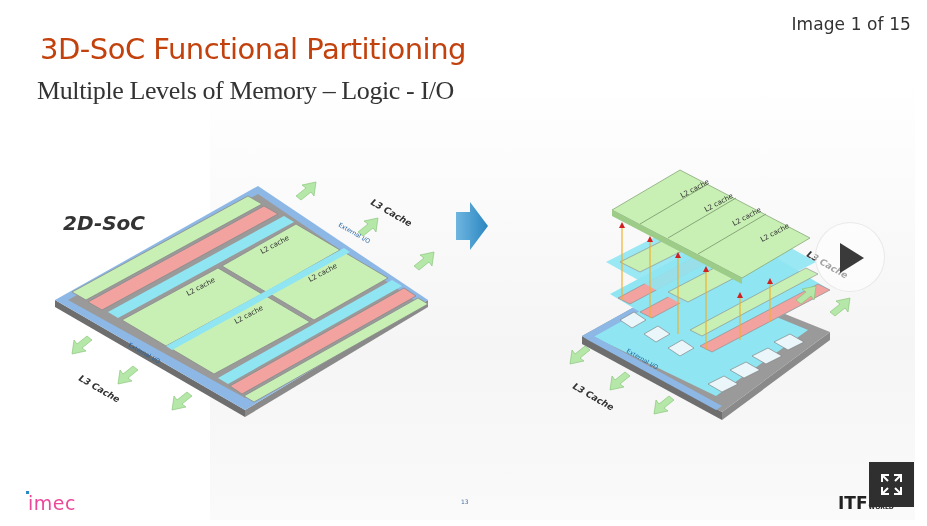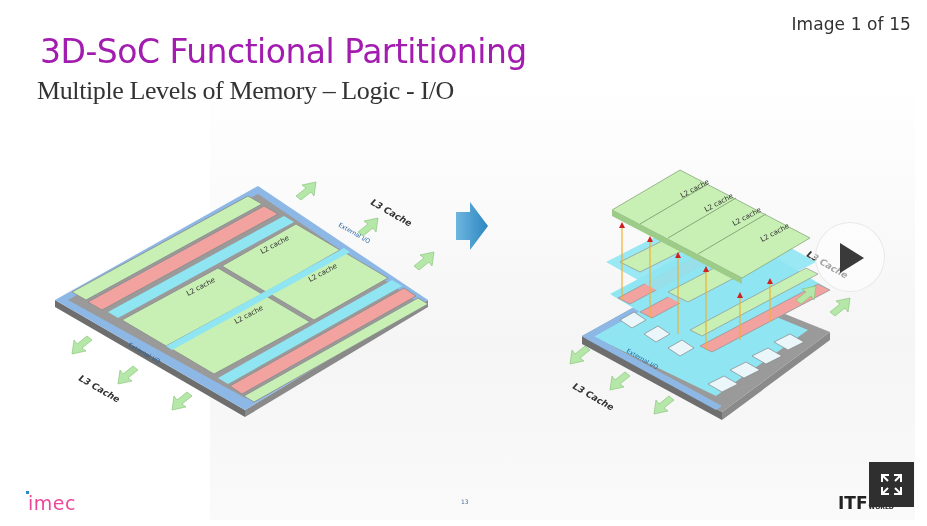--- a/index.html
+++ b/index.html
@@ -6,21 +6,21 @@
   html, body { width: 927px; height: 526px; overflow: hidden; background: #ffffff; }
   body { position: relative; font-family: "DejaVu Sans", sans-serif; }
 
   .slide { position: absolute; left: 0; top: 0; width: 927px; height: 526px; background: #ffffff; }
   .slide-bg { position: absolute; left: 210px; top: 80px; width: 705px; height: 440px;
               background: linear-gradient(180deg, #ffffff 0%, #f5f5f5 60%, #fafafa 100%); }
 
   .counter { position: absolute; right: 16px; top: 14px; font-size: 17px; color: #333;
              font-family: "DejaVu Sans", sans-serif; letter-spacing: 0.1px; }
 
-  .title { position: absolute; left: 40px; top: 32px; font-size: 33px; color: #a21caf;
+  .title { position: absolute; left: 40px; top: 32px; font-size: 29px; color: #c2410c;
            font-family: "DejaVu Sans", sans-serif; letter-spacing: -0.5px; }
   .subtitle { position: absolute; left: 37px; top: 76px; font-size: 26px; color: #333;
               font-family: Liberation Serif, serif; letter-spacing: -0.4px; }
 
   .lbl { position: absolute; font-weight: bold; font-style: italic; color: #333;
          font-family: "DejaVu Sans", sans-serif; font-size: 20px; }
   .lbl-2d { left: 63px; top: 211px; }
   .lbl-3d { left: 496px; top: 215px; }
 
   svg.diagram { position: absolute; left: 0; top: 0; width: 927px; height: 526px; }
@@ -178,20 +178,21 @@
         <path d="M630,376 l-10,8 l4,3 l-14,3 l2,-14 l3,4 l10,-8 z" fill="#b5e8a8" stroke="#7fbf70" stroke-width="0.6"></path>
         <path d="M674,400 l-10,8 l4,3 l-14,3 l2,-14 l3,4 l10,-8 z" fill="#b5e8a8" stroke="#7fbf70" stroke-width="0.6"></path>
         <path d="M796,300 l10,-8 l-4,-3 l14,-3 l-2,14 l-3,-4 l-10,8 z" fill="#b5e8a8" stroke="#7fbf70" stroke-width="0.6"></path>
         <path d="M830,312 l10,-8 l-4,-3 l14,-3 l-2,14 l-3,-4 l-10,8 z" fill="#b5e8a8" stroke="#7fbf70" stroke-width="0.6"></path>
       </g>
       <text x="572" y="388" font-size="9" font-style="italic" font-weight="bold" fill="#333" transform="rotate(30 572 388)" font-family="DejaVu Sans, sans-serif">L3 Cache</text>
       <text x="806" y="256" font-size="9" font-style="italic" font-weight="bold" fill="#333" transform="rotate(30 806 256)" font-family="DejaVu Sans, sans-serif">L3 Cache</text>
     </g>
   </svg>
 
+  <div class="lbl lbl-2d">2D-SoC</div>
 
   <div class="logo-imec"><span class="dot"></span><span>imec</span></div>
   <div class="pagenum">13</div>
   <div class="logo-itf"><span>ITF</span><small>WORLD</small></div>
 </div>
 
 <div class="counter">Image 1 of 15</div>
 
 <div class="play">
   <span class="tri"></span>

